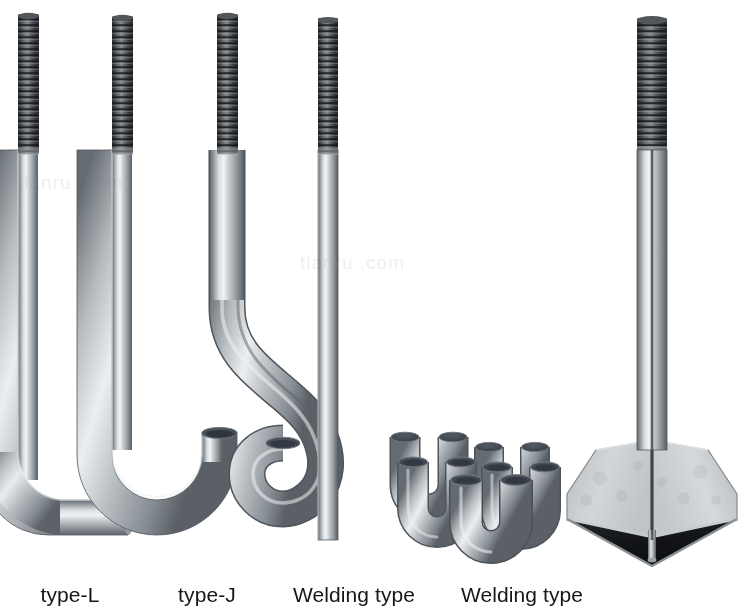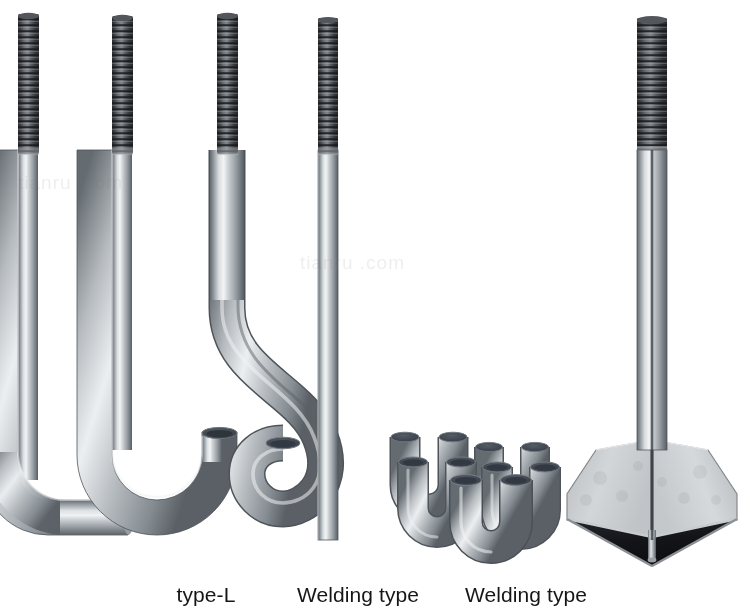--- a/index.html
+++ b/index.html
@@ -28,21 +28,20 @@
     display: block;
   }
   #label-row {
     position: absolute;
     left: 0;
     top: 572px;
     width: 750px;
     height: 44px;
     display: flex;
     align-items: center;
-    justify-content: center;
   }
   .bolt-label {
     text-align: center;
     color: #161616;
     font-family: "Liberation Sans", sans-serif;
     font-size: 21px;
     font-weight: 400;
     letter-spacing: 0.1px;
     white-space: nowrap;
     line-height: 1;
@@ -358,17 +357,18 @@
       <rect x="637" y="150" width="30" height="300" fill="url(#steelV)" stroke="#535960" stroke-width="0.8"></rect>
       <path d="M652,150 L652,540" fill="none" stroke="#3c4146" stroke-width="2.6" opacity="0.8"></path>
     </g>
   </svg>
 
   <div class="watermark" id="wm-1">tianru    .com</div>
   <div class="watermark" id="wm-2">tianru       .com</div>
 
   <div id="label-row">
     <div class="bolt-label lbl-0">type-L</div>
+    <div class="bolt-label lbl-1">type-J</div>
     <div class="bolt-label lbl-3">Welding type</div>
     <div class="bolt-label lbl-4">Welding type</div>
   </div>
 
 </div>
 
 </body></html>

